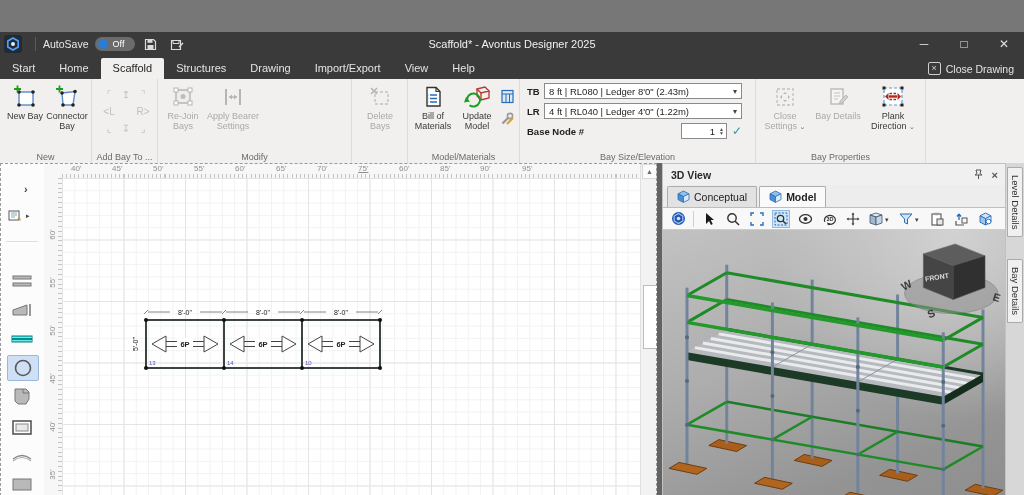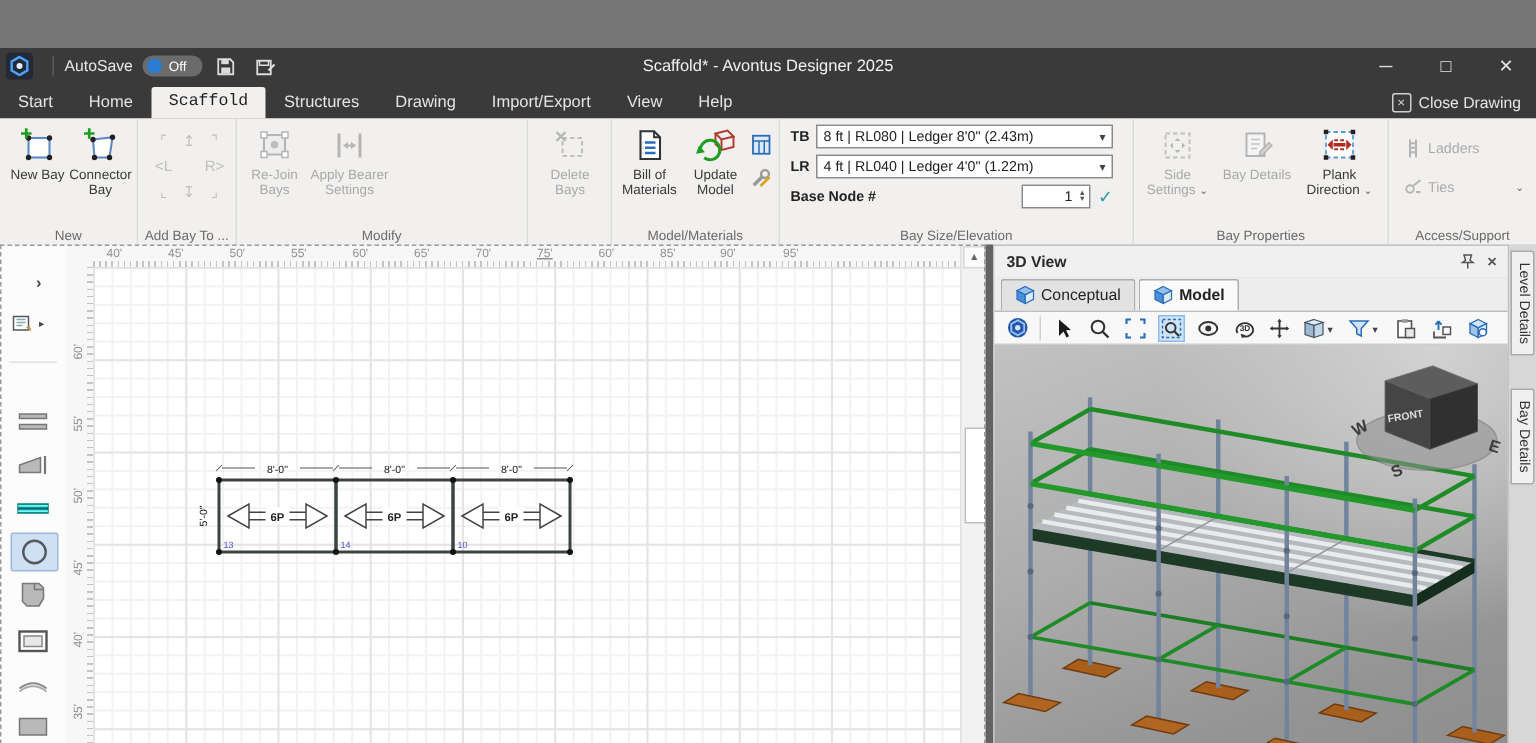--- a/index.html
+++ b/index.html
@@ -17,21 +17,21 @@
   .knob{width:10px;height:10px;border-radius:50%;background:#2b7cd3;margin:0 5px 0 3px;}
   .qat-btn{width:20px;height:18px;display:flex;align-items:center;justify-content:center;margin-left:6px;}
   .win-title{position:absolute;left:0;right:0;text-align:center;font-size:11px;color:#f0f0f0;pointer-events:none;}
   .winbtns{margin-left:auto;display:flex;height:24px;}
   .winbtn{width:40px;height:24px;display:flex;align-items:center;justify-content:center;
           color:#e0e0e0;font-size:12px;}
   
   .tabrow{position:absolute;left:0;top:24px;width:1024px;height:23px;background:#3a3a3a;
           display:flex;align-items:flex-end;color:#e4e4e4;font-size:11px;}
   .rtab{padding:4px 12px 5px;cursor:default;}
-  .rtab.active{background:#f1f0ee;color:#1f1f1f;border-radius:2px 2px 0 0;font-family:Liberation Mono, monospace;}
+  .rtab.active{background:#f1f0ee;color:#1f1f1f;border-radius:2px 2px 0 0;}
   .closedraw{margin-left:auto;display:flex;align-items:center;gap:5px;padding:0 10px 4px;font-size:10.5px;}
   .cd-box{width:11px;height:11px;border:1px solid #cfcfcf;border-radius:2px;font-size:9px;line-height:10px;
           text-align:center;color:#cfcfcf;}
   
   .ribbon{position:absolute;left:0;top:47px;width:1024px;height:84px;background:#f1f0ee;
           border-bottom:1px solid #cfcfcf;display:flex;}
   .rgroup{position:relative;height:84px;border-right:1px solid #dcdcdc;box-sizing:border-box;}
   .glabel{position:absolute;left:0;right:0;bottom:1px;text-align:center;font-size:9px;color:#6a6a6a;}
   .bigbtn{position:absolute;width:46px;display:flex;flex-direction:column;align-items:center;text-align:center;}
   .bigbtn .bicon{height:26px;display:flex;align-items:center;justify-content:center;}
@@ -324,21 +324,21 @@
     </div>
 
     <div class="rgroup" style="width:170px">
       <div class="bigbtn dis" style="left:4px;top:5px;width:50px">
         <div class="bicon">
           <svg width="24" height="24" viewBox="0 0 24 24">
               <rect x="4" y="4" width="16" height="16" fill="none" stroke="#c0c0c0" stroke-dasharray="3 2" stroke-width="1.3"></rect>
               <path d="M12 7l-2 2h4zM12 17l-2-2h4zM7 12l2-2v4zM17 12l-2-2v4z" fill="#b5b5b5"></path>
             </svg>
         </div>
-        <div class="blbl"><span>Side Settings</span> <span class="chev">⌄</span></div>
+        <div class="blbl"><span>Close Settings</span> <span class="chev">⌄</span></div>
       </div>
       <div class="bigbtn dis" style="left:58px;top:5px;width:48px">
         <div class="bicon">
           <svg width="24" height="24" viewBox="0 0 24 24">
               <rect x="5" y="4" width="12" height="15" fill="#f4f4f4" stroke="#b5b5b5" stroke-width="1.3"></rect>
               <path d="M8 8h6M8 11h6M8 14h4" stroke="#c4c4c4"></path>
               <path d="M14 16l6-6 2 2-6 6-2.5.5z" fill="#d0d0d0" stroke="#b0b0b0" stroke-width=".8"></path>
             </svg>
         </div>
         <div class="blbl">Bay Details</div>
@@ -355,37 +355,20 @@
               <path d="M9.5 8.5h7M9.5 14.5h7" stroke="#b02a20" stroke-width="1.4" stroke-dasharray="2.5 1.5"></path>
               <polygon points="9.5,11.5 13,8 13,15" fill="#b02a20" transform="translate(-4.5,0)"></polygon>
               <polygon points="16.5,11.5 13,8 13,15" fill="#b02a20" transform="translate(4.5,0)"></polygon>
             </svg>
         </div>
         <div class="blbl"><span>Plank Direction</span> <span class="chev">⌄</span></div>
       </div>
       <div class="glabel">Bay Properties</div>
     </div>
 
-    <div class="rgroup" style="width:98px;border-right:none">
-      <div class="smallrow" style="position:absolute;left:10px;top:11px">
-        <svg width="12" height="14" viewBox="0 0 12 14">
-            <path d="M4 1v12M8 1v12M4 3.5h4M4 6.5h4M4 9.5h4" stroke="#b5b5b5" stroke-width="1.3"></path>
-          </svg>
-        <span>Ladders</span>
-      </div>
-      <div class="smallrow" style="position:absolute;left:10px;top:37px;width:80px">
-        <svg width="12" height="12" viewBox="0 0 12 12">
-            <circle cx="4" cy="7" r="2.5" fill="none" stroke="#b5b5b5" stroke-width="1.3"></circle>
-            <path d="M6 5l5-4M8 9h3" stroke="#b5b5b5" stroke-width="1.3"></path>
-          </svg>
-        <span>Ties</span>
-        <span class="chev" style="margin-left:auto">⌄</span>
-      </div>
-      <div class="glabel">Access/Support</div>
-    </div>
   </div>
 
   <div class="main">
 
     <div class="toolstrip">
       <div class="ts-chev">›</div>
       <div class="ts-top">
         <svg width="16" height="14" viewBox="0 0 16 14">
             <rect x="1" y="2" width="10" height="9" fill="#fff" stroke="#556"></rect>
             <path d="M3 4h6M3 6h6M3 8h4" stroke="#8aa"></path>

